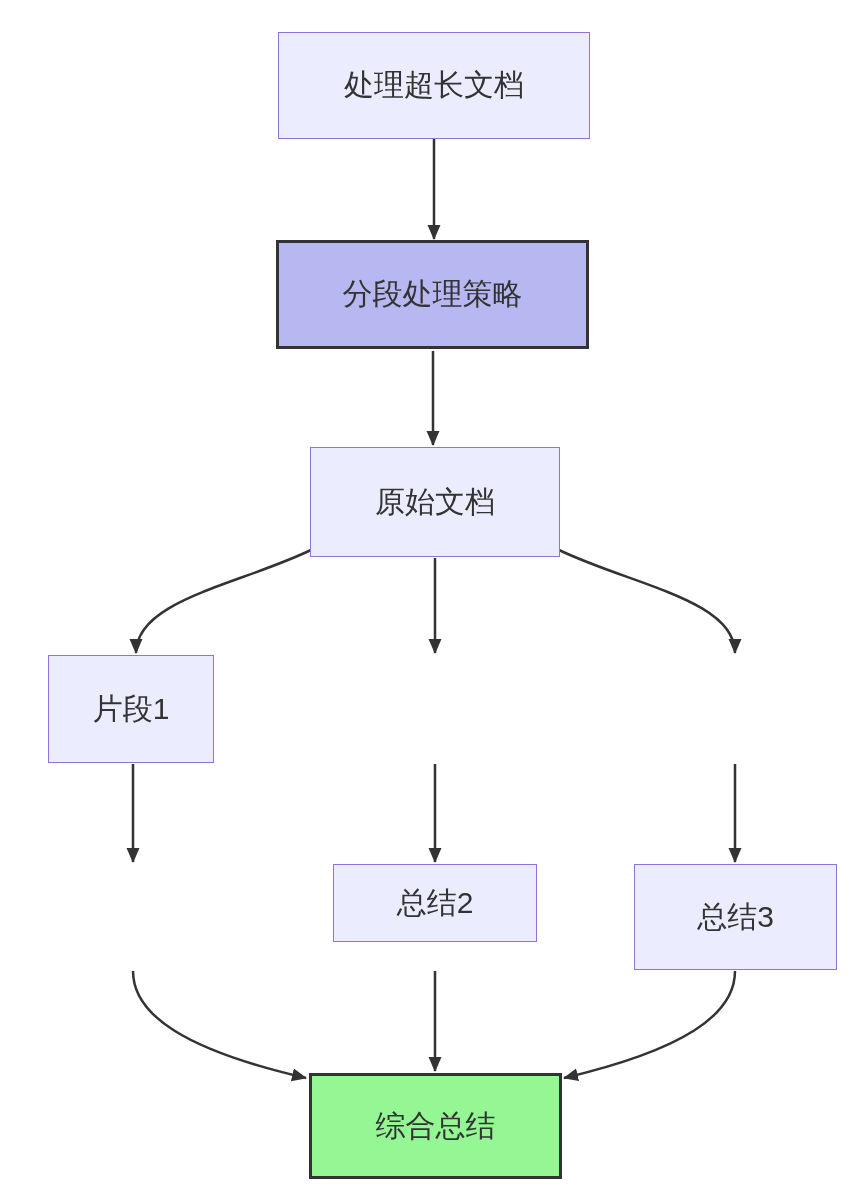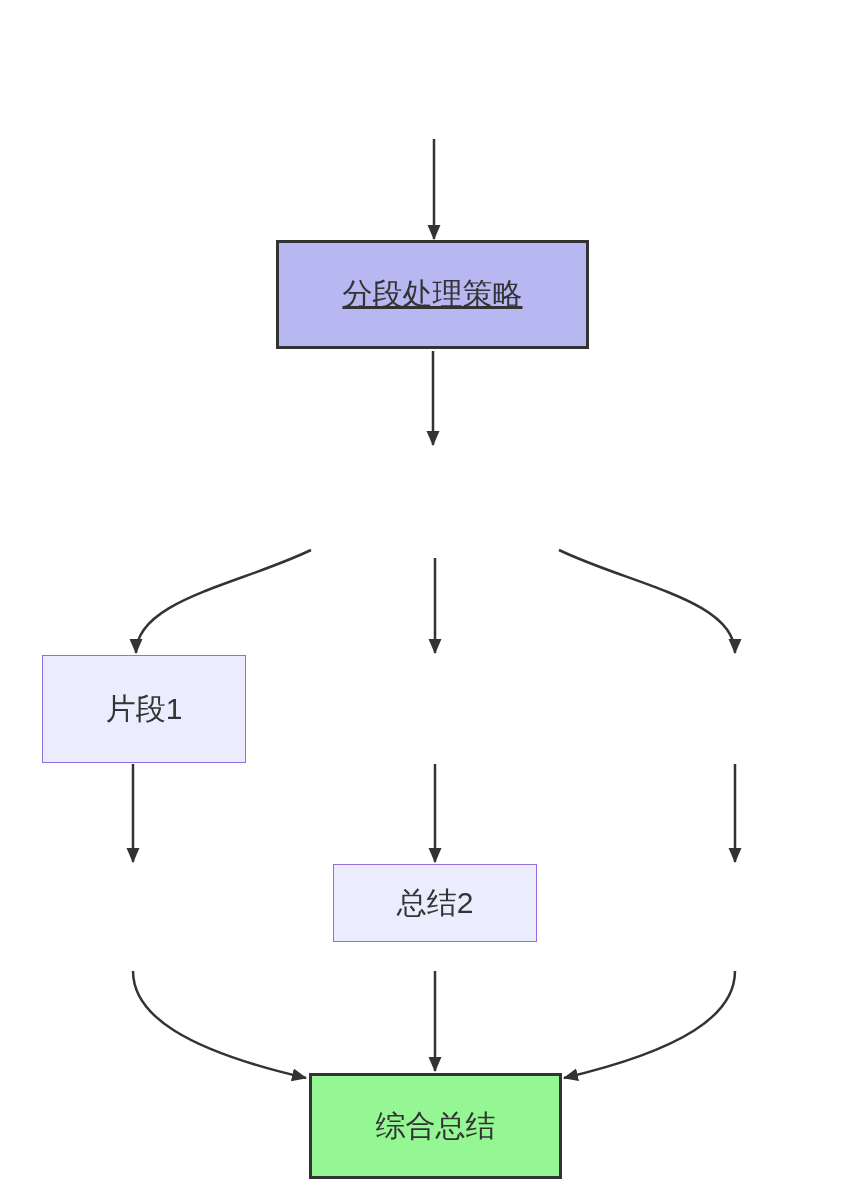--- a/index.html
+++ b/index.html
@@ -40,21 +40,20 @@
     justify-content:center;
     text-align:center;
     font-size:30px;
     color:var(--text);
     background:var(--node-fill);
     border:1.5px solid var(--node-border);
   }
   .node.highlight{
     background:var(--highlight-fill);
     border:3.2px solid var(--highlight-border);
-    text-decoration:underline;
   }
   .node.result{
     background:var(--result-fill);
     border:3.2px solid var(--result-border);
   }
   .node .label{
     padding:0 10px;
     white-space:nowrap;
   }
 </style>
@@ -75,35 +74,44 @@
     <path class="edge" d="M435 558 L435 653" marker-end="url(#arrowhead)"></path>
     <path class="edge" d="M559 550 C632 585 735 600 735 653" marker-end="url(#arrowhead)"></path>
     <path class="edge" d="M133 764 L133 862" marker-end="url(#arrowhead)"></path>
     <path class="edge" d="M435 764 L435 862" marker-end="url(#arrowhead)"></path>
     <path class="edge" d="M735 764 L735 862" marker-end="url(#arrowhead)"></path>
     <path class="edge" d="M133 971 C133 1015 185 1050 306 1078" marker-end="url(#arrowhead)"></path>
     <path class="edge" d="M435 971 L435 1071" marker-end="url(#arrowhead)"></path>
     <path class="edge" d="M735 971 C735 1015 683 1050 564 1078" marker-end="url(#arrowhead)"></path>
   </svg>
 
+  <div class="node" style="left:278px;top:32px;width:312px;height:107px">
+    <span class="label">处理超长文档</span>
+  </div>
 
   <div class="node highlight" style="left:276px;top:240px;width:313px;height:109px">
     <span class="label">分段处理策略</span>
   </div>
 
+  <div class="node" style="left:310px;top:447px;width:250px;height:110px">
+    <span class="label">原始文档</span>
+  </div>
 
-  <div class="node" style="left:42px;top:655px;width:204px;height:108px">
+  <div class="node" style="left:48px;top:655px;width:166px;height:108px">
     <span class="label">片段1</span>
   </div>
 
 
 
 
   <div class="node" style="left:333px;top:864px;width:204px;height:78px">
     <span class="label">总结2</span>
   </div>
 
+  <div class="node" style="left:634px;top:864px;width:203px;height:106px">
+    <span class="label">总结3</span>
+  </div>
 
   <div class="node result" style="left:309px;top:1073px;width:253px;height:106px">
     <span class="label">综合总结</span>
   </div>
 
 </div>
 
 </body></html>

